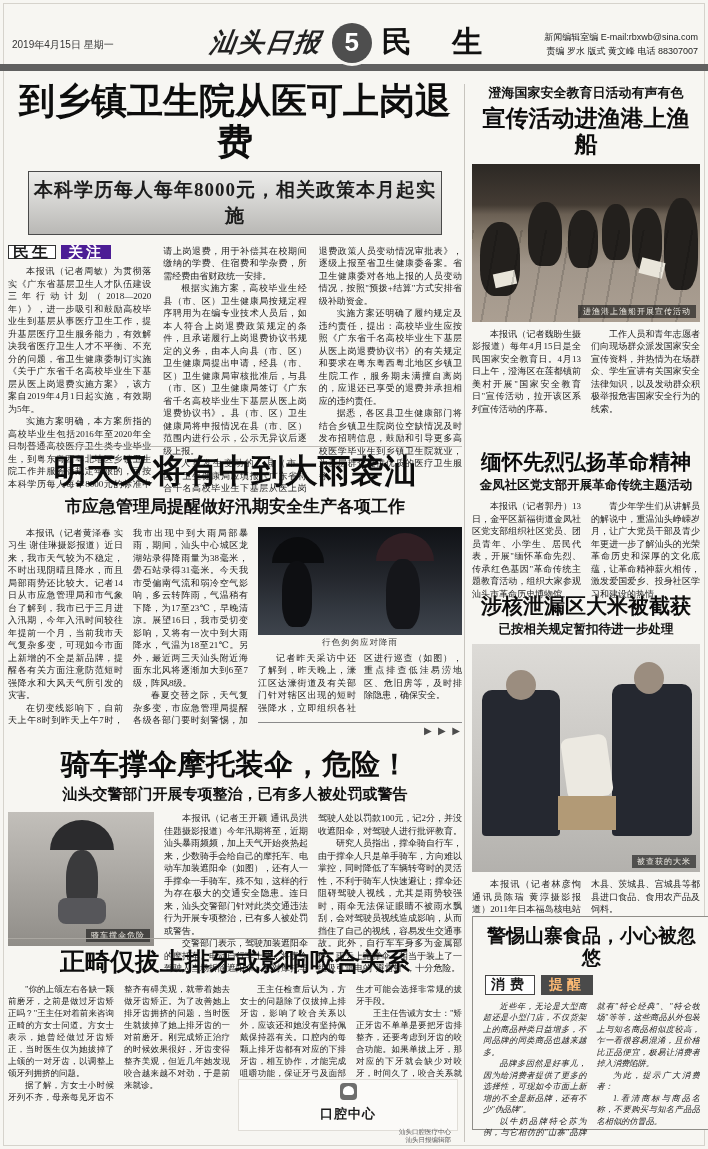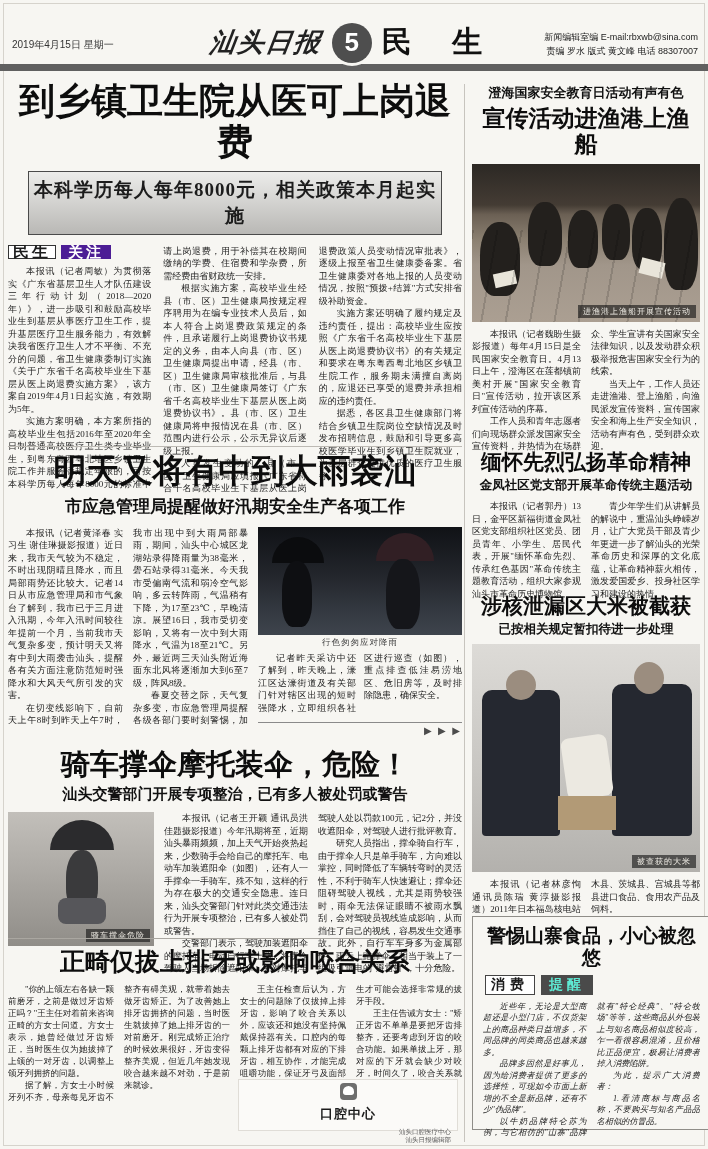--- a/index.html
+++ b/index.html
@@ -62,21 +62,21 @@
   #ad .orgs{font-size:6.5px;color:#555;line-height:8px;margin-left:auto;text-align:right;}
   #ad .joint{font-size:9px;color:#444;margin-left:3px;}
   #ad .row2{display:flex;align-items:center;gap:6px;margin-top:4px;border-top:1px solid #d9d6d0;padding-top:3px;}
   #ad .minibar{width:78px;height:7px;background:#bdbab4;}
   #ad .slogan{font-weight:bold;font-size:13.5px;letter-spacing:2px;margin-left:auto;}
   
   #art-fake{border:1px solid #8f8d88;padding:8px 10px;box-sizing:border-box;background:#f7f6f2;}
   #art-fake .body{font-style:italic;}
   .badge2{display:flex;gap:6px;margin:6px 0 6px 2px;}
   .badge2 .b1{font-weight:bold;font-size:14px;letter-spacing:5px;border:1px solid #444;padding:0 5px;background:#fff;}
-  .badge2 .b2{font-weight:bold;font-size:14px;letter-spacing:4px;background:#4a4a4a;color:#5eead4;padding:1px 8px;}
+  .badge2 .b2{font-weight:bold;font-size:14px;letter-spacing:4px;background:#4a4a4a;color:#fdba74;padding:1px 8px;}
 </style>
 </head>
 <body>
 
 <div id="page">
   <div class="frame"></div>
 
   <div id="hdr-date" class="sans">2019年4月15日 星期一</div>
   <div id="masthead">
     <span id="logo-script">汕头日报</span>
@@ -117,32 +117,31 @@
       <span class="fig" style="left:130px;top:40px;width:28px;height:56px;"></span>
       <span class="fig" style="left:160px;top:44px;width:30px;height:62px;"></span>
       <span class="fig" style="left:192px;top:34px;width:34px;height:92px;"></span>
       <span class="paper" style="left:22px;top:108px;width:22px;height:14px;transform:rotate(-12deg);"></span>
       <span class="paper" style="left:168px;top:96px;width:24px;height:16px;transform:rotate(14deg);"></span>
       <span class="capov">进渔港上渔船开展宣传活动</span>
     </div>
     <div class="body c2" style="margin-top:6px;height:130px;">
       <p>本报讯（记者魏盼生摄影报道）每年4月15日是全民国家安全教育日。4月13日上午，澄海区在莲都镇前美村开展"国家安全教育日"宣传活动，拉开该区系列宣传活动的序幕。</p>
       <p>工作人员和青年志愿者们向现场群众派发国家安全宣传资料，并热情为在场群众、学生宣讲有关国家安全法律知识，以及发动群众积极举报危害国家安全行为的线索。</p>
-      <p>当天上午，工作人员还走进渔港、登上渔船，向渔民派发宣传资料，宣传国家安全和海上生产安全知识，活动有声有色，受到群众欢迎。</p>
     </div>
   </div>
 
   <div class="hline" style="left:8px;top:446px;width:454px;"></div>
 
   <div class="art" style="left:8px;top:452px;width:454px;">
     <div class="hl sans" style="font-size:33px;">明天又将有中到大雨袭汕</div>
     <div class="sub sans" style="font-size:17px;margin-top:5px;">市应急管理局提醒做好汛期安全生产各项工作</div>
     <div style="display:flex;gap:10px;margin-top:9px;">
       <div class="body c2" style="flex:0 0 240px;height:212px;">
-        <p>本报讯（记者黄泽春 实习生 谢佳琳摄影报道）近日来，我市天气较为不稳定，不时出现阴晴且降水，而且局部雨势还比较大。记者14日从市应急管理局和市气象台了解到，我市已于三月进入汛期，今年入汛时间较往年提前一个月，当前我市天气复杂多变，预计明天又将有中到大雨袭击汕头，提醒各有关方面注意防范短时强降水和大风天气所引发的灾害。</p>
+        <p>本报讯（记者黄泽春 实习生 谢佳琳摄影报道）近日来，我市天气较为不稳定，不时出现阴晴且降水，而且局部雨势还比较大。记者14日从市应急管理局和市气象台了解到，我市已于三月进入汛期，今年入汛时间较往年提前一个月，当前我市天气复杂多变，可现如今市面上新增的不全是新品牌，提醒各有关方面注意防范短时强降水和大风天气所引发的灾害。</p>
         <p>在切变线影响下，自前天上午8时到昨天上午7时，我市出现中到大雨局部暴雨，期间，汕头中心城区龙湖站录得降雨量为38毫米，礐石站录得31毫米。今天我市受偏南气流和弱冷空气影响，多云转阵雨，气温稍有下降，为17至23℃，早晚清凉。展望16日，我市受切变影响，又将有一次中到大雨降水，气温为18至21℃。另外，最近两三天汕头附近海面东北风将逐渐加大到6至7级，阵风8级。</p>
         <p>春夏交替之际，天气复杂多变，市应急管理局提醒各级各部门要时刻警惕，加强防范和巡查排查，压实责任，做好汛期安全生产各项工作。该局还发布了汛期安全防范指南：政府及相关部门按职责做好防短时暴雨、防雷、防大风准备工作，气象部门做好人工防雹作业准备；户外行人和工地人员做好避险措施，工地注意避雷避险，配置应急物品；检查城市、农田排涝系统，做好排涝准备。</p>
       </div>
       <div style="flex:1;">
         <div class="photo ph-rain" style="height:108px;">
           <span class="umb" style="left:14px;top:10px;width:52px;height:26px;background:#0b0c0e;"></span>
           <span class="umb" style="left:118px;top:6px;width:58px;height:28px;background:#311f24;"></span>
           <span class="fig" style="left:24px;top:34px;width:30px;height:66px;background:#0e0f12;"></span>
           <span class="fig" style="left:128px;top:32px;width:34px;height:70px;background:#15161a;"></span>
         </div>

